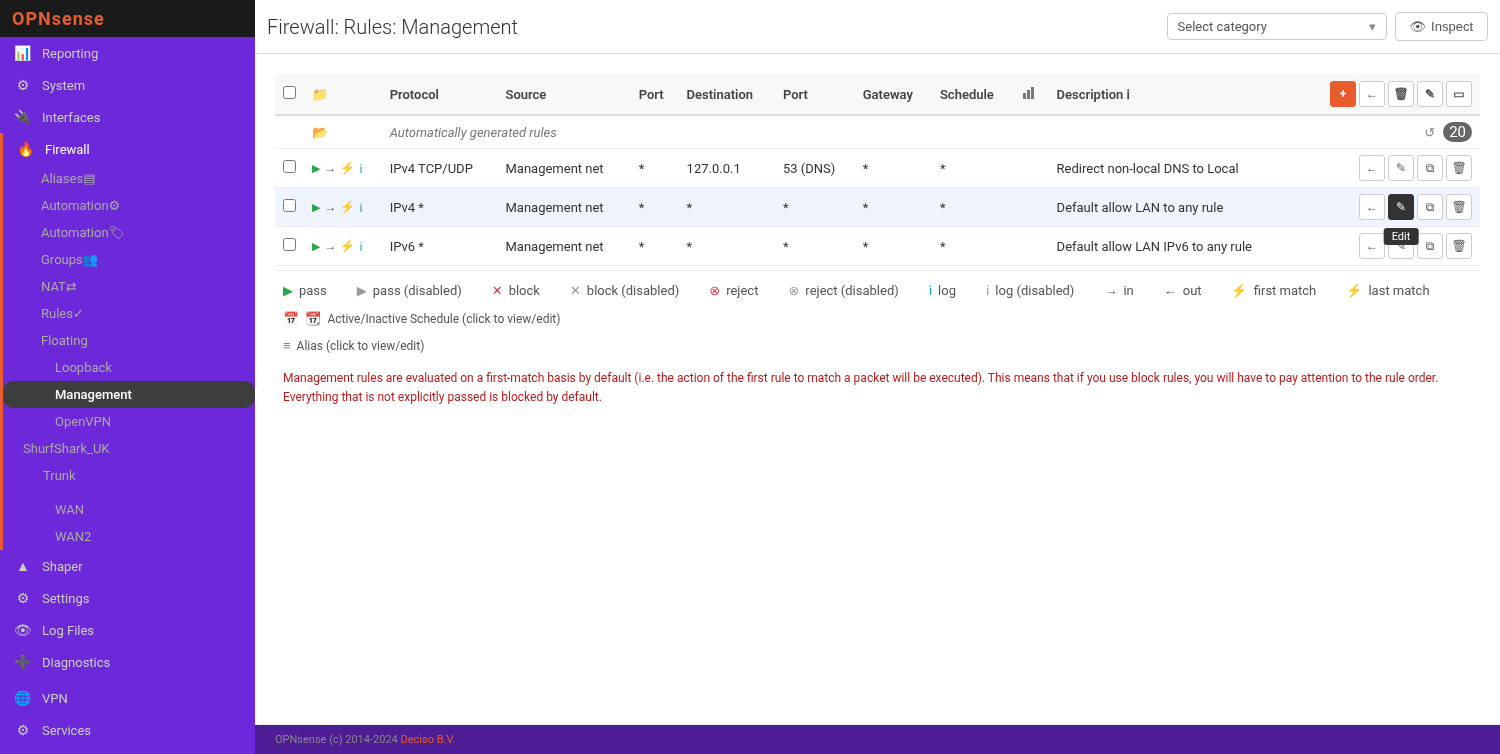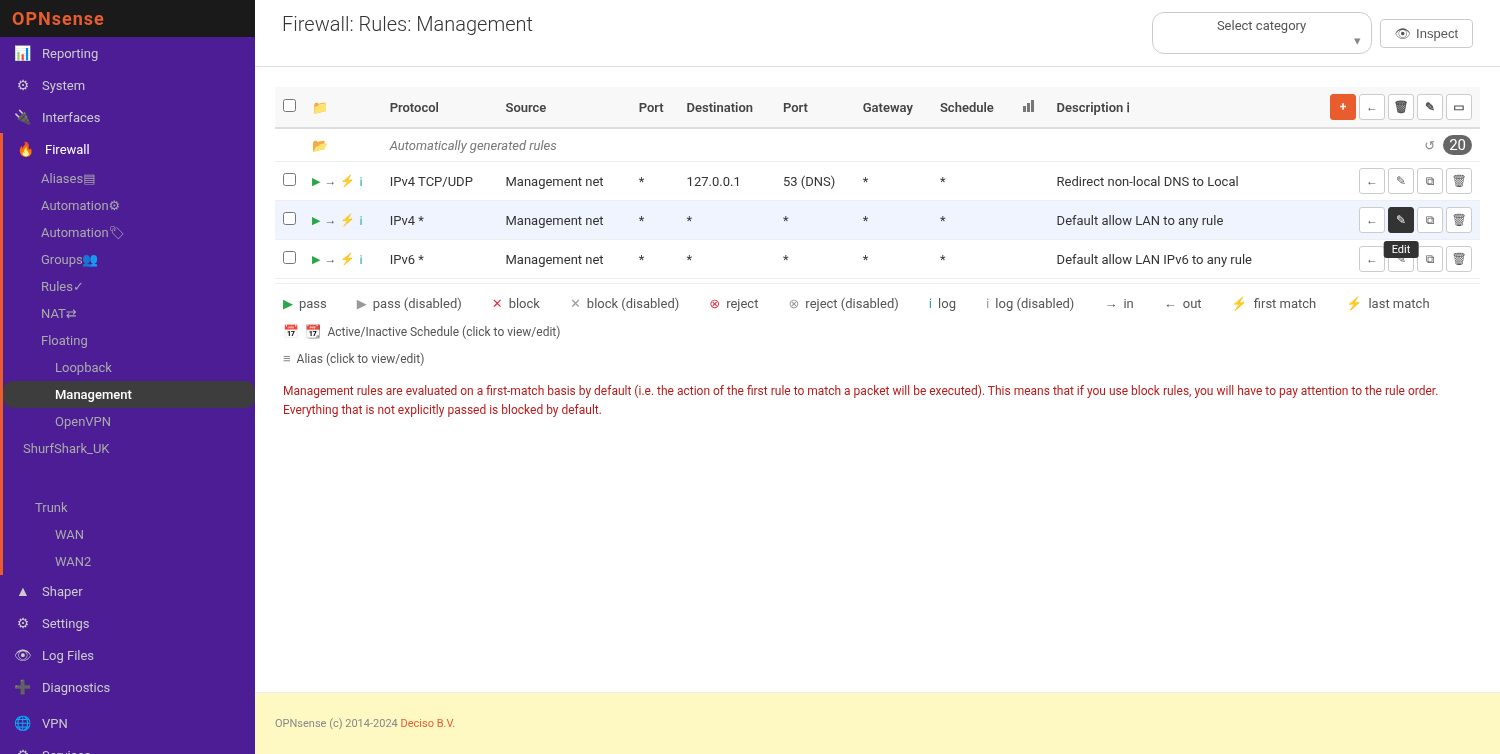--- a/index.html
+++ b/index.html
@@ -2,21 +2,21 @@
 <html><head>
   <meta charset="utf-8">
   <style>
     * { box-sizing: border-box; margin: 0; padding: 0; }
     body { font-family: -apple-system, BlinkMacSystemFont, 'Segoe UI', Roboto, sans-serif; font-size: 13px; background: #f5f5f5; display: flex; height: 754px; overflow: hidden; }
 
     
     #sidebar {
       width: 255px;
       min-width: 255px;
-      background: #4c1d95;
+      background: #6d28d9;
       color: #ccc;
       display: flex;
       flex-direction: column;
       height: 100%;
       overflow-y: auto;
       overflow-x: hidden;
     }
     .sidebar-logo {
       padding: 8px 12px;
       background: #1a1a1a;
@@ -58,47 +58,47 @@
       flex: 1;
       display: flex;
       flex-direction: column;
       overflow: hidden;
       background: #fff;
     }
 
     
     .page-header {
       display: flex;
-      padding: 12px 27px;
+      align-items: center;
+      padding: 12px 12px;
       background: #fff;
       border-bottom: 1px solid #ddd;
     }
     .page-title {
       font-size: 20px;
       font-weight: 300;
       color: #333;
       flex: 1;
     }
     .header-right {
       display: flex;
       align-items: center;
       gap: 8px;
     }
     .category-select {
       display: flex;
       align-items: center;
       border: 1px solid #ccc;
-      border-radius: 12px;
+      border-radius: 4px;
       padding: 5px 10px;
       background: #fff;
       cursor: pointer;
       min-width: 220px;
       color: #555;
       font-size: 13px;
-      flex-direction: column;
     }
     .category-select .chevron { margin-left: auto; color: #888; }
     .inspect-btn {
       display: flex;
       align-items: center;
       gap: 5px;
       padding: 6px 14px;
       background: #fff;
       border: 1px solid #ccc;
       border-radius: 4px;
@@ -231,25 +231,25 @@
       background: #666;
       color: #fff;
       border-radius: 10px;
       padding: 1px 6px;
       font-size: 15px;
       margin-left: 4px;
     }
 
     
     .page-footer {
-      padding: 24px 20px;
+      padding: 8px 20px;
       border-top: 1px solid #eee;
       font-size: 11px;
       color: #888;
-      background: #fef9c3;
+      background: #4c1d95;
     }
     .footer-link { color: #e85c2e; text-decoration: none; }
 
     
     ::-webkit-scrollbar { width: 6px; }
     ::-webkit-scrollbar-track { background: #f0f0f0; }
     ::-webkit-scrollbar-thumb { background: #bbb; border-radius: 3px; }
   </style>
 </head>
 <body>
@@ -290,47 +290,47 @@
     </div>
     <div class="sidebar-child-item">
       <span>Automation</span>
       <span class="nav-badge">🏷</span>
     </div>
     <div class="sidebar-child-item">
       <span>Groups</span>
       <span class="nav-badge">👥</span>
     </div>
     <div class="sidebar-child-item">
+      <span>NAT</span>
+      <span class="nav-badge">⇄</span>
+    </div>
+    <div class="sidebar-child-item">
       <span>Rules</span>
       <span class="nav-badge">✓</span>
     </div>
-    <div class="sidebar-child-item">
-      <span>NAT</span>
-      <span class="nav-badge">⇄</span>
-    </div>
 
     <div class="sidebar-child-item" style="">
       <span>Floating</span>
     </div>
     <div class="sidebar-child-item" style="padding-left:52px;">
       <span>Loopback</span>
     </div>
     <div class="sidebar-child-item active" style="padding-left:52px;">
       <span>Management</span>
     </div>
     <div class="sidebar-child-item" style="padding-left:52px;">
       <span>OpenVPN</span>
     </div>
     <div class="sidebar-child-item" style="padding-left:20px;">
       <span>ShurfShark_UK</span>
     </div>
-    <div class="sidebar-child-item" style="padding-left:32px;margin-top:32px;">
+    <div class="sidebar-child-item" style="padding-left:40px;">
       <span>Trunk</span>
     </div>
-    <div class="sidebar-child-item" style="padding-left:52px;">
+    <div class="sidebar-child-item" style="padding-left:52px;margin-top:7px;">
       <span>WAN</span>
     </div>
     <div class="sidebar-child-item" style="padding-left:52px;">
       <span>WAN2</span>
     </div>
   </div>
 
   <div class="sidebar-nav-item">
     <span class="nav-icon">▲</span>
     <span>Shaper</span>

